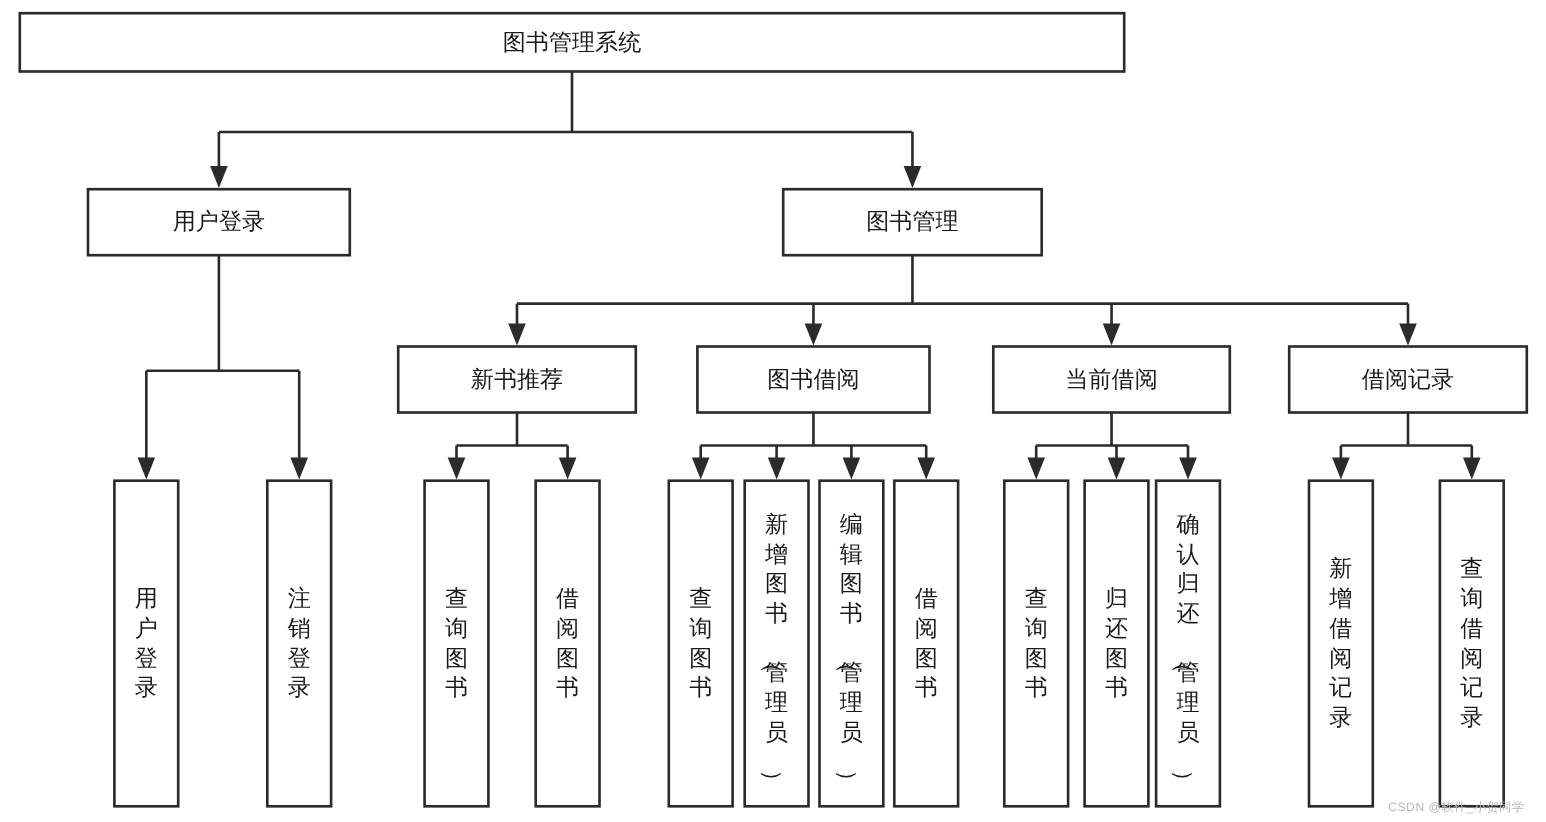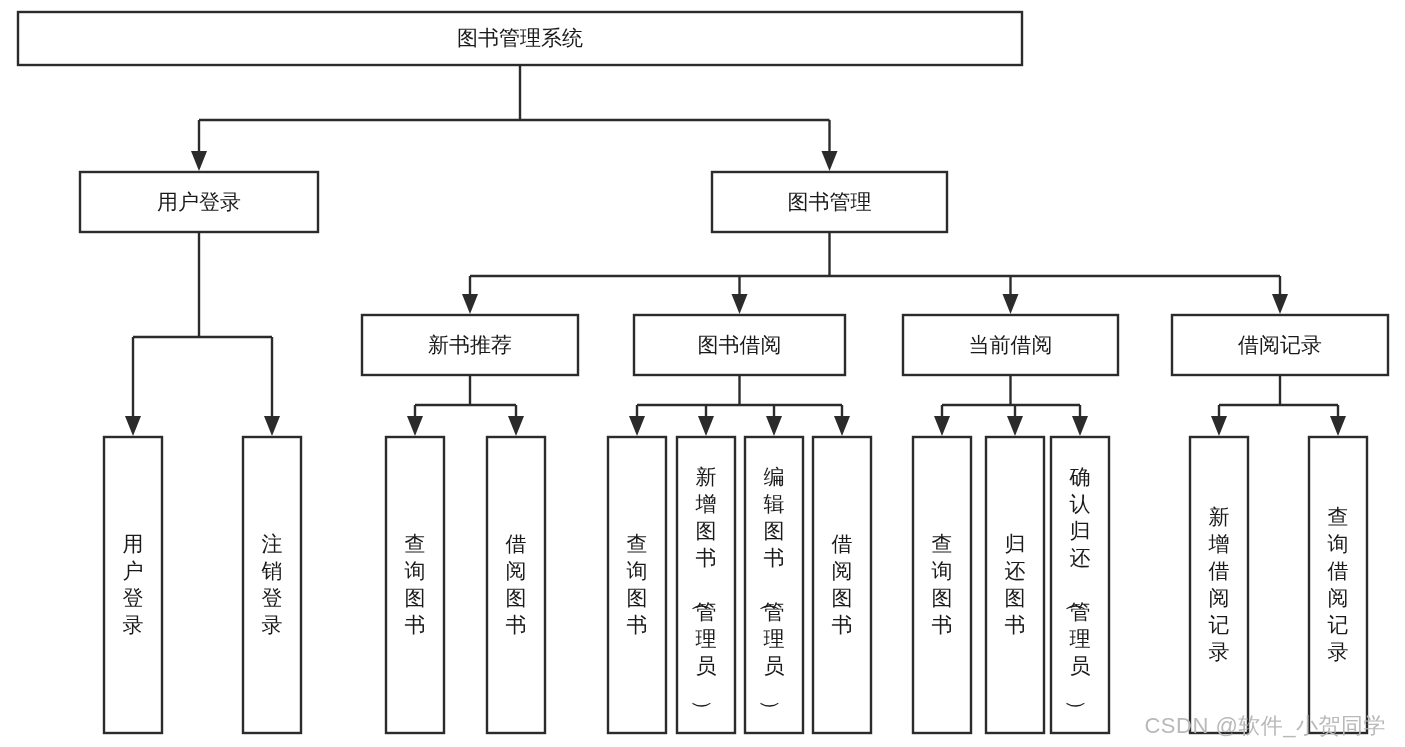--- a/index.html
+++ b/index.html
@@ -52,21 +52,21 @@
     font-family: "Liberation Sans", "DejaVu Sans", sans-serif;
     font-size: 21px;
     fill: #1a1a1a;
     text-anchor: middle;
   }
   .watermark {
     position: absolute;
     right: 8px;
     bottom: 6px;
     font-family: "Liberation Sans", "DejaVu Sans", sans-serif;
-    font-size: 22px;
+    font-size: 11px;
     color: #b9b9b9;
     letter-spacing: 0.5px;
     white-space: nowrap;
     pointer-events: none;
     margin-top: 28px;
   }
 </style>
 </head>
 <body>
 

